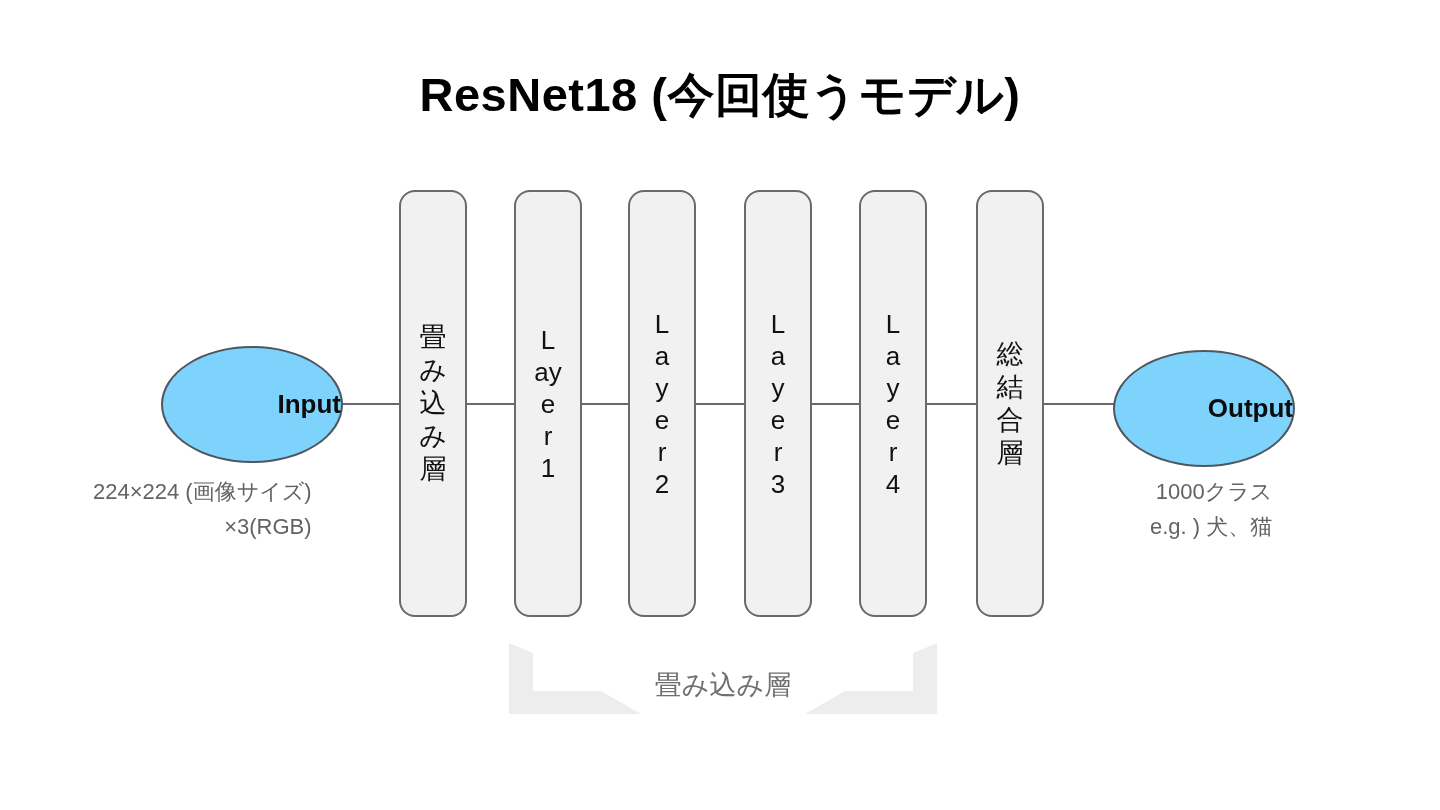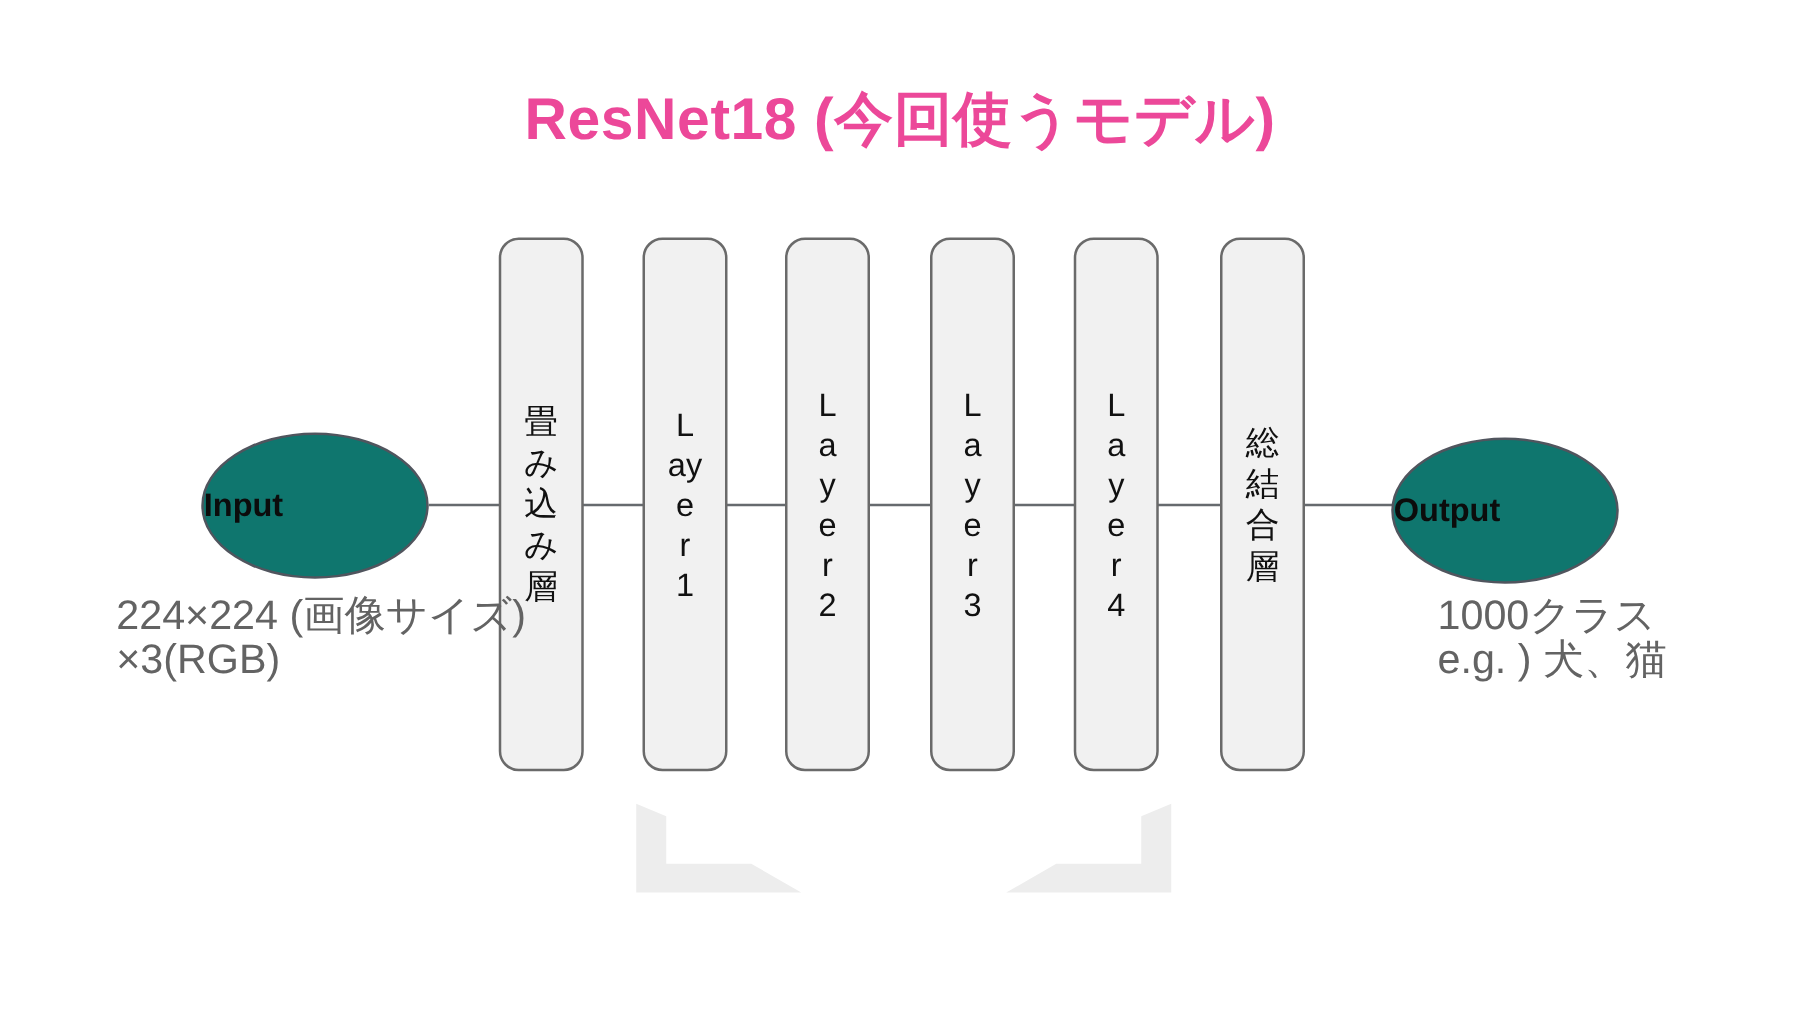--- a/index.html
+++ b/index.html
@@ -7,35 +7,35 @@
     width:1440px; height:810px;
     background:#ffffff;
     font-family:"Liberation Sans","DejaVu Sans",sans-serif;
     position:relative; overflow:hidden;
     color:#111;
   }
 
   .slide-title {
     position:absolute; left:0; top:64px; width:1440px;
     text-align:center;
-    font-size:47px; font-weight:700; color:#ec4899;
+    font-size:47px; font-weight:700; color:#000000;
     letter-spacing:0.5px;
   }
 
   .connector {
     position:absolute; left:343px; top:403px;
     width:772px; height:2px; background:#666a6e; z-index:0;
   }
 
   .node {
     position:absolute; width:182px; height:117px;
-    background:#0f766e;
+    background:#7dd3fc;
     border:2px solid #50555e; border-radius:50%;
     box-sizing:border-box;
-    display:flex; align-items:center; justify-content:flex-start;
+    display:flex; align-items:center; justify-content:flex-end;
     font-size:26px; font-weight:600; color:#0c0c0c;
     z-index:2;
   }
   .node-input  { left:161px;  top:346px; }
   .node-output { left:1113px; top:350px; }
 
   .box {
     position:absolute; top:190px; width:68px; height:427px;
     background:#f1f1f1;
     border:2px solid #6a6a6a; border-radius:16px;
@@ -50,21 +50,21 @@
   .box.jp .box-label { font-size:27px; line-height:33px; }
   .box-1 { left:399px; }
   .box-2 { left:514px; }
   .box-3 { left:628px; }
   .box-4 { left:744px; }
   .box-5 { left:859px; }
   .box-6 { left:976px; }
 
   .caption {
     position:absolute; color:#636363;
-    font-size:33px; line-height:35px; z-index:2;
+    font-size:22px; line-height:35px; z-index:2;text-align:right;
   }
   .caption-input  { left:93px;  top:474px; }
   .caption-output { left:1150px; top:474px; }
   .caption .gap-right { }
   .caption .indent    { }
 
   .bracket-svg { position:absolute; left:500px; top:635px; z-index:0; }
 
   .bracket-caption {
     position:absolute; left:500px; top:668px; width:446px;
@@ -146,13 +146,14 @@
     <span class="indent">e.g. ) 犬、猫</span>
   </div>
 </div>
 
 <svg class="bracket-svg" width="446" height="90" viewBox="0 0 446 90">
   <polygon points="9,8 33,18 33,56 101,56 141,79 9,79" fill="#ededed"></polygon>
   <polygon points="437,8 413,18 413,56 345,56 305,79 437,79" fill="#ededed"></polygon>
 </svg>
 
 <div class="bracket-caption">
+  <div>畳み込み層</div>
 </div>
 
 </body></html>

